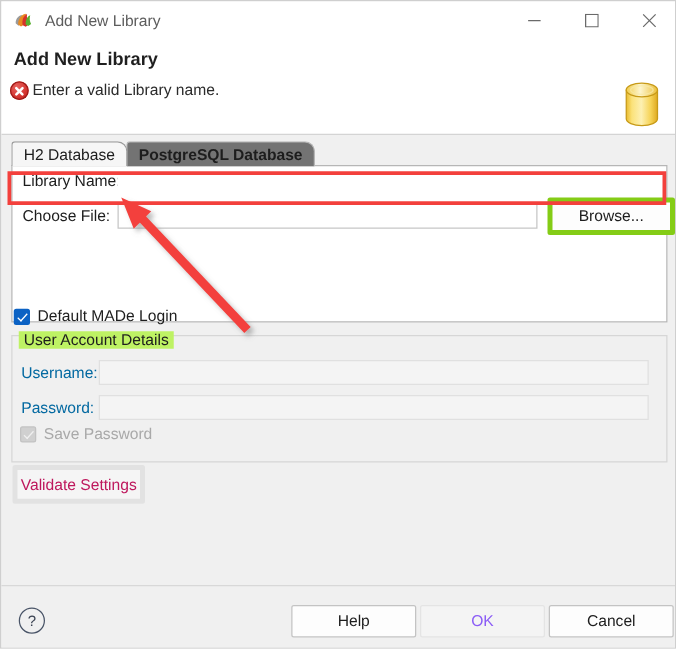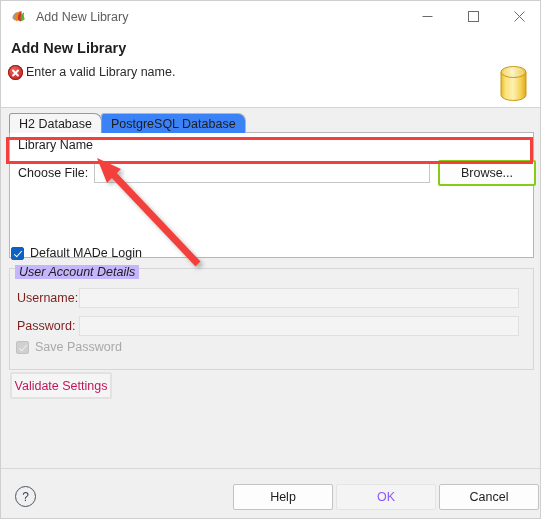--- a/index.html
+++ b/index.html
@@ -141,23 +141,24 @@
     margin-right: -1px;
     box-sizing: border-box;
     white-space: nowrap;
   }
   .tab.active {
     background: #f6f6f6;
     z-index: 3;
     border-color: #9a9a9a;
   }
   .tab.inactive {
-    background: #3b82f6;
+    background: #737373;
     color: #1d1d1d;
     z-index: 1;
+    font-weight: bold;
   }
 
   
   .tabpanel {
     position: absolute;
     left: 8px; top: 24px;
     width: 525px;
     height: 126px;
     background: #ffffff;
     border: 1px solid #b6b6b6;
@@ -167,42 +168,42 @@
   .row {
     position: absolute;
     display: flex;
     align-items: center;
   }
   .field-label {
     font-size: 12.5px;
     color: #1d1d1d;
     white-space: nowrap;
   }
-  .field-label.disabled { color: #7f1d1d; }
+  .field-label.disabled { color: #0369a1; }
 
   .textinput {
     background: #ffffff;
     border: 1px solid #c6c6c6;
     height: 20px;
     box-sizing: border-box;
     font-size: 12.5px;
     color: #1d1d1d;
     padding: 0 4px;
     outline: none;
     font-family: "Liberation Sans", sans-serif;
   }
   .textinput.disabled {
     background: #f4f4f4;
     border-color: #e0e0e0;
     color: #b0b0b0;
   }
 
   .btn {
     background: #fdfdfd;
-    border: 2px solid #84cc16;
+    border: 4px solid #84cc16;
     border-radius: 2px;
     font-size: 12.5px;
     color: #1d1d1d;
     height: 22px;
     font-family: "Liberation Sans", sans-serif;
     cursor: default;
     display: flex;
     align-items: center;
     justify-content: center;
   }
@@ -258,25 +259,24 @@
     position: absolute;
     left: 8px; top: 160px;
     width: 525px;
     height: 102px;
     border: 1px solid #d6d6d6;
     box-sizing: border-box;
   }
   .group-title {
     position: absolute;
     left: 14px; top: 157px;
-    background: #c4b5fd;
+    background: #bef264;
     padding: 0 4px;
     font-size: 12.5px;
     color: #1d1d1d;
-    font-style: italic;
   }
 
   
   .footer {
     position: absolute;
     left: 0; top: 467px;
     width: 541px;
     height: 52px;
     background: #f0f0f0;
     border-top: 1px solid #d8d8d8;

